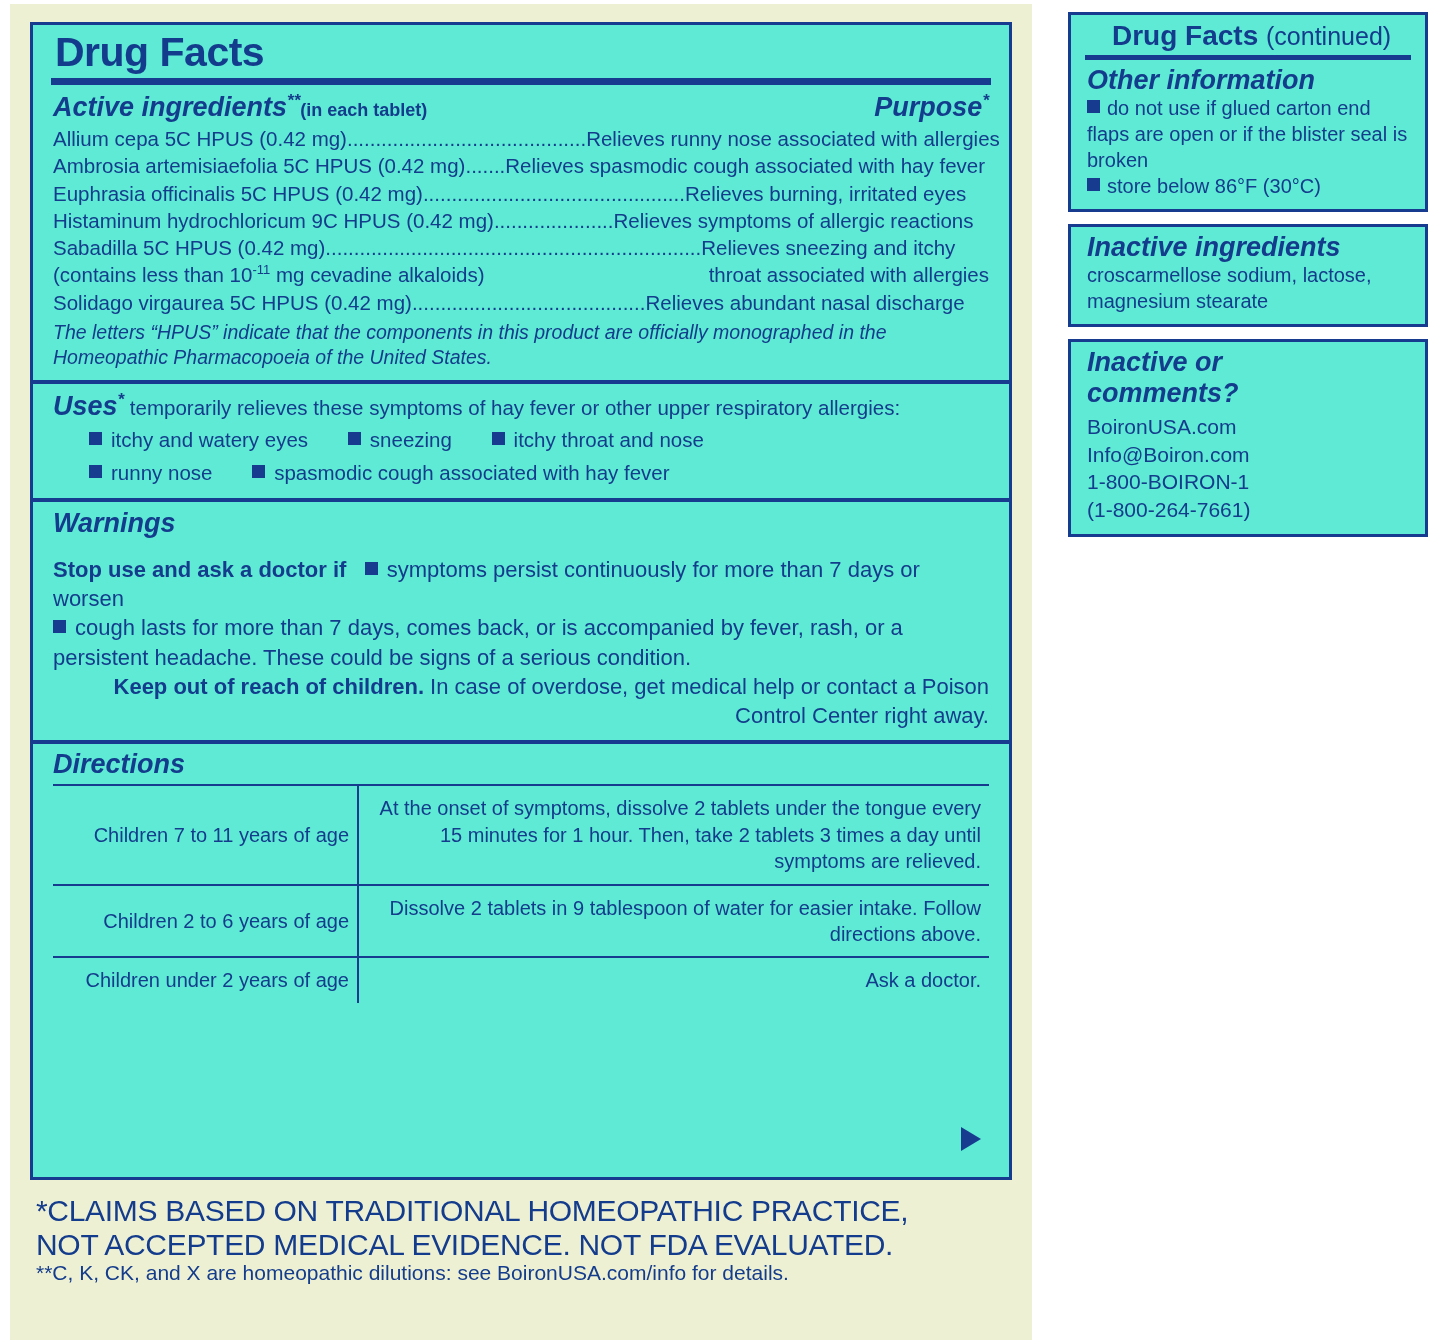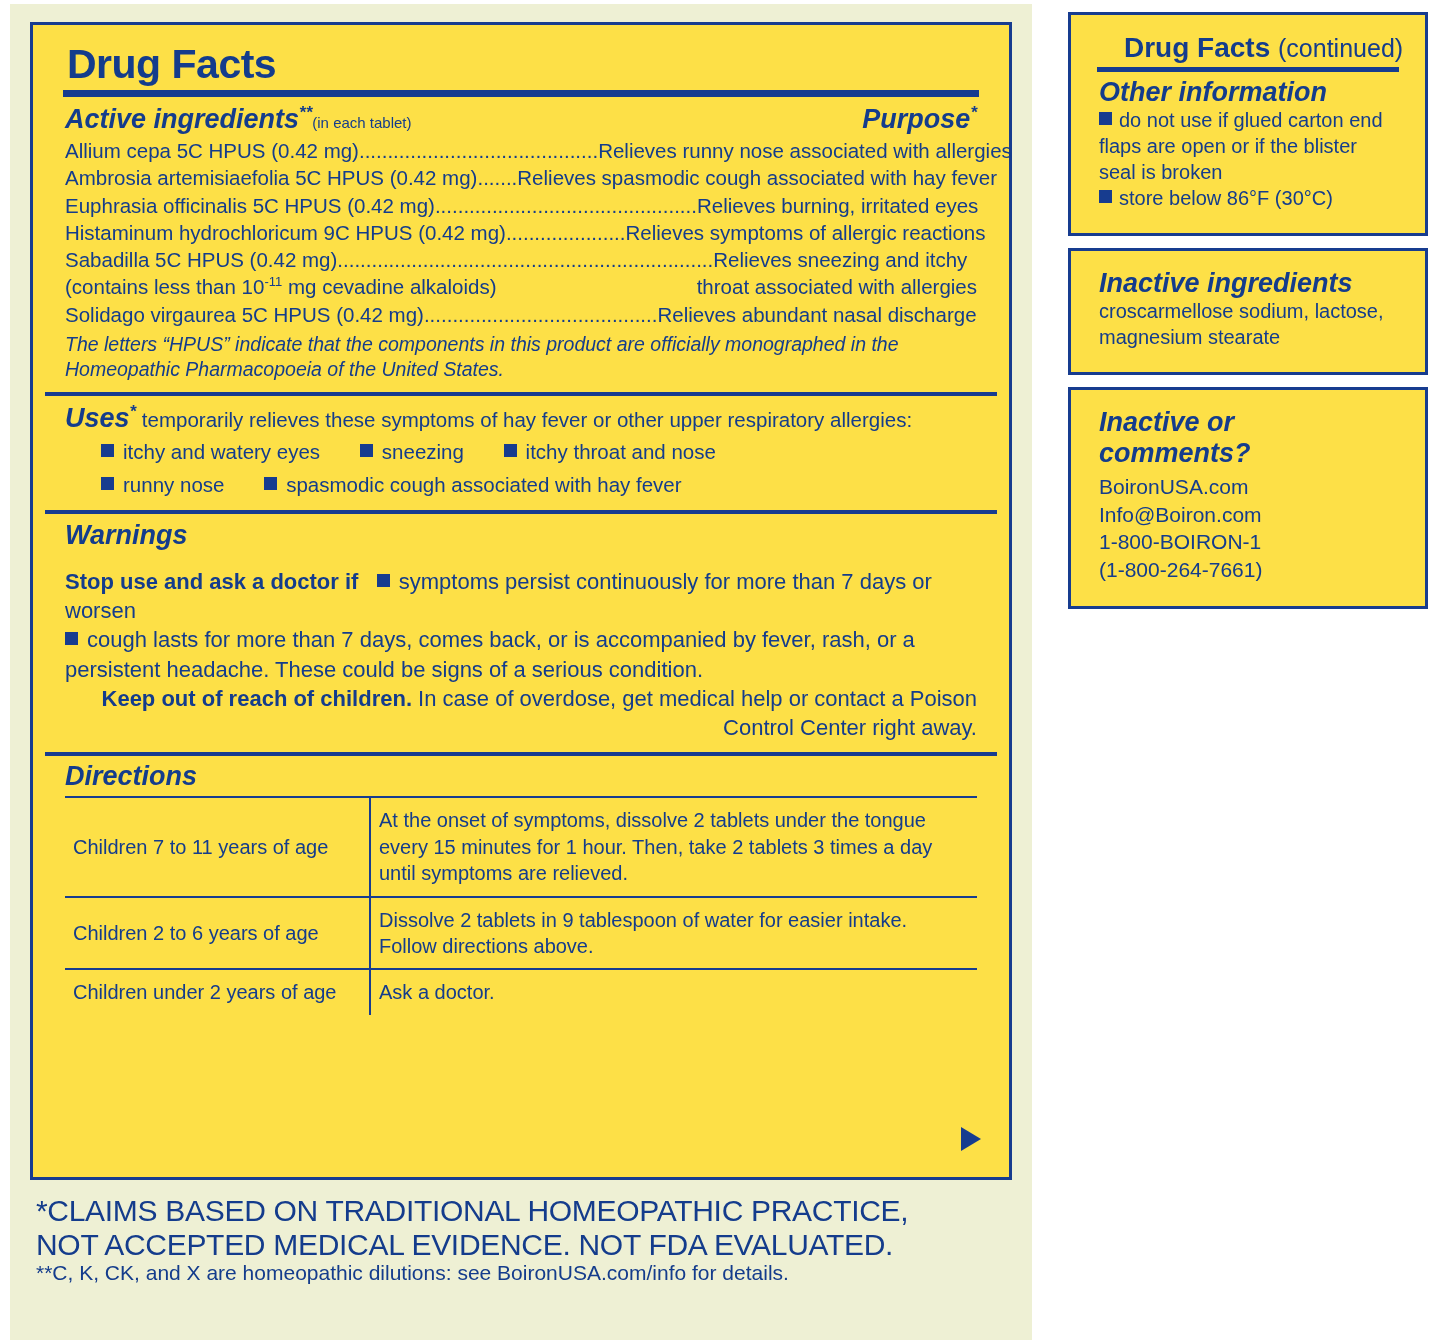--- a/index.html
+++ b/index.html
@@ -14,39 +14,39 @@
   }
   .panel-left {
     position:absolute;
     left:10px; top:4px;
     width:1022px; height:1336px;
     background:#eef0d4;
     padding:18px 20px 0 20px;
   }
   .dfbox {
     border:3px solid #173c8f;
-    background:#fde047;
-    padding:12px;
+    background:#5eead4;
+    padding:0;
   }
   
   .df-main { position:relative; height:1158px; }
   .df-title {
     font-size:41px; font-weight:bold; letter-spacing:-0.5px;
     padding:6px 0 0 22px; line-height:1.05;
   }
   .rule-thick { height:7px; background:#173c8f; margin:4px 18px 0 18px; }
   .rule-med { height:4px; background:#173c8f; margin:0; }
   .sec { padding:6px 20px 10px 20px; }
   .ai-head {
     display:flex; justify-content:space-between; align-items:baseline;
     font-size:25px; margin-bottom:2px;
   }
   .ai-head .left { font-weight:bold; font-style:italic; font-size:27px; }
   .ai-head .left sup { font-size:17px; }
-  .ai-head .left .norm { font-style:normal; font-weight:normal; font-size:15px; }
+  .ai-head .left .norm { font-style:normal; font-weight:bold; font-size:18px; }
   .ai-head .right { font-weight:bold; font-style:italic; font-size:27px; }
   .ai-head .right sup { font-size:17px; }
   .ing-line {
     font-size:20.5px; line-height:1.33; white-space:nowrap;
   }
   .ing-line .dots { letter-spacing:0px; }
   .ing-sub { font-size:20.5px; line-height:1.33; display:flex; justify-content:space-between; }
   .hpus-note {
     font-style:italic; font-size:19.5px; line-height:1.3; margin-top:4px;
   }
@@ -55,21 +55,21 @@
   .uses-text { font-size:20.5px; display:inline; }
   .bullets { margin-top:3px; font-size:20.5px; line-height:1.45; padding-left:36px; }
   .bullets span.b { display:inline-block; width:13px; height:13px; background:#173c8f; margin-right:9px; vertical-align:2px;}
   .bullets .item { display:inline-block; margin-right:34px; }
   .warn-head { font-size:27px; font-weight:bold; font-style:italic; margin-bottom:16px; }
   .warn-line { font-size:22px; line-height:1.33; }
   .warn-line b { font-weight:bold; }
   .sq { display:inline-block; width:13px; height:13px; background:#173c8f; margin:0 9px 0 0; vertical-align:2px; }
   .dir-head { font-size:27px; font-weight:bold; font-style:italic; padding:5px 0 4px 20px; }
   table.dir { width:calc(100% - 40px); margin:0 20px 0 20px; border-collapse:collapse; font-size:20px; }
-  table.dir td { border-top:2.5px solid #173c8f; padding:9px 8px; text-align:left; vertical-align:middle; line-height:1.32; }
+  table.dir td { border-top:2.5px solid #173c8f; padding:9px 8px; text-align:right; vertical-align:middle; line-height:1.32; }
   table.dir tr:first-child td { border-top:2.5px solid #173c8f; }
   table.dir td.col1 { width:305px; border-right:2.5px solid #173c8f; }
   .arrow { position:absolute; right:28px; bottom:26px; width:0;height:0;
            border-left:20px solid #173c8f; border-top:12px solid transparent; border-bottom:12px solid transparent; }
   .claims {
     margin-top:14px; padding-left:6px;
   }
   .claims .c1 { font-size:30px; line-height:1.12; letter-spacing:-0.3px; }
   .claims .c2 { font-size:21px; }
   

